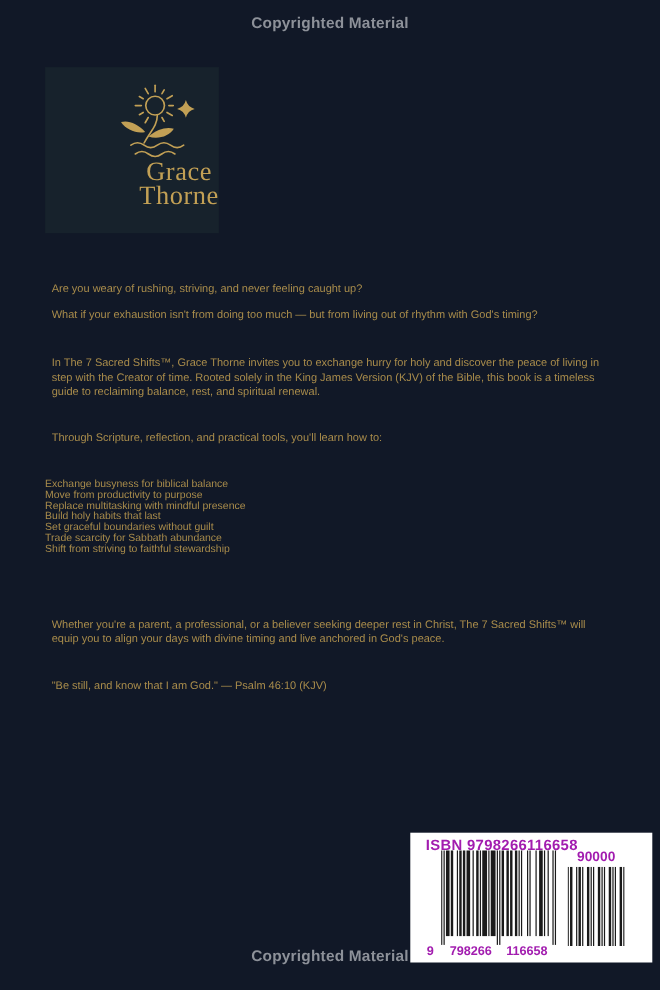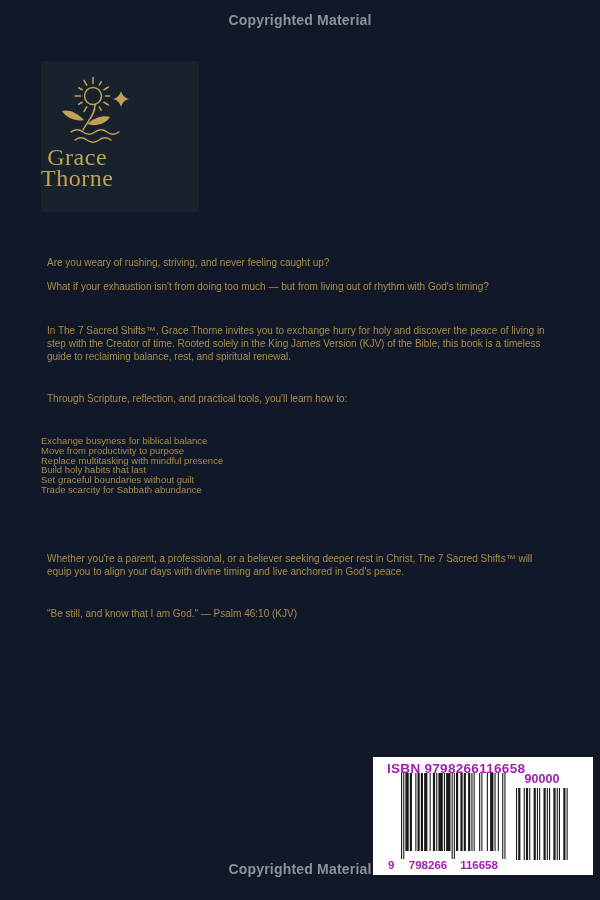--- a/index.html
+++ b/index.html
@@ -18,21 +18,21 @@
     font-size:14px;font-weight:600;letter-spacing:.2px;
   }
   .copyright.top{top:12px;}
   .copyright.bottom{top:861px;}
 
   
   .logo-box{
     position:absolute;left:41px;top:61px;
     width:158px;height:151px;
     background:var(--panel,#17222c);
-    display:flex;flex-direction:column;align-items:flex-start;
+    display:flex;flex-direction:column;align-items:flex-end;
     padding-top:12px;box-sizing:border-box;
   }
   .logo-icon{flex:0 0 auto;}
   .logo-name{
     color:var(--gold_bright,#c2a055);
     font-family:"Liberation Serif","DejaVu Serif",serif;
     font-size:24px;line-height:21px;
     text-align:center;letter-spacing:.5px;
   }
 
@@ -121,20 +121,21 @@
     <p class="hook2">What if your exhaustion isn't from doing too much — but from living out of rhythm with God's timing?</p>
     <p class="intro">In The 7 Sacred Shifts™, Grace Thorne invites you to exchange hurry for holy and discover the peace of living in step with the Creator of time. Rooted solely in the King James Version (KJV) of the Bible, this book is a timeless guide to reclaiming balance, rest, and spiritual renewal.</p>
     <p class="learn-intro">Through Scripture, reflection, and practical tools, you'll learn how to:</p>
     <ul class="learn-list">
       <li>Exchange busyness for biblical balance</li>
       <li>Move from productivity to purpose</li>
       <li>Replace multitasking with mindful presence</li>
       <li>Build holy habits that last</li>
       <li>Set graceful boundaries without guilt</li>
       <li>Trade scarcity for Sabbath abundance</li>
+      <li>Shift from striving to faithful stewardship</li>
     </ul>
     <p class="audience">Whether you're a parent, a professional, or a believer seeking deeper rest in Christ, The 7 Sacred Shifts™ will equip you to align your days with divine timing and live anchored in God's peace.</p>
     <p class="verse">"Be still, and know that I am God." — Psalm 46:10 (KJV)</p>
   </div>
 
   <div class="barcode-box">
     <div class="isbn-label">ISBN 9798266116658</div>
     <div class="ean">
       <div class="bars"><svg width="105" height="86" viewBox="0 0 105 86">
             <rect x="0.00" y="0" width="1.10" height="86" fill="#1a1a1a"></rect>

